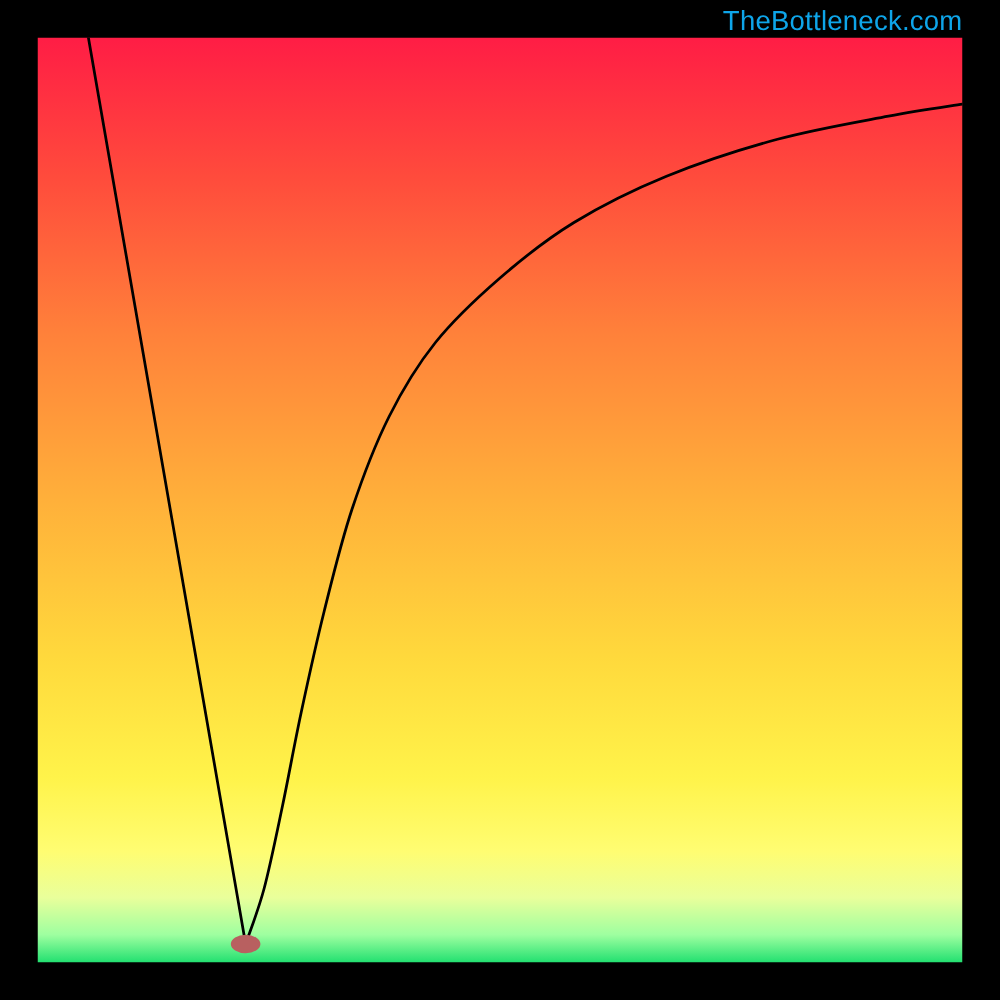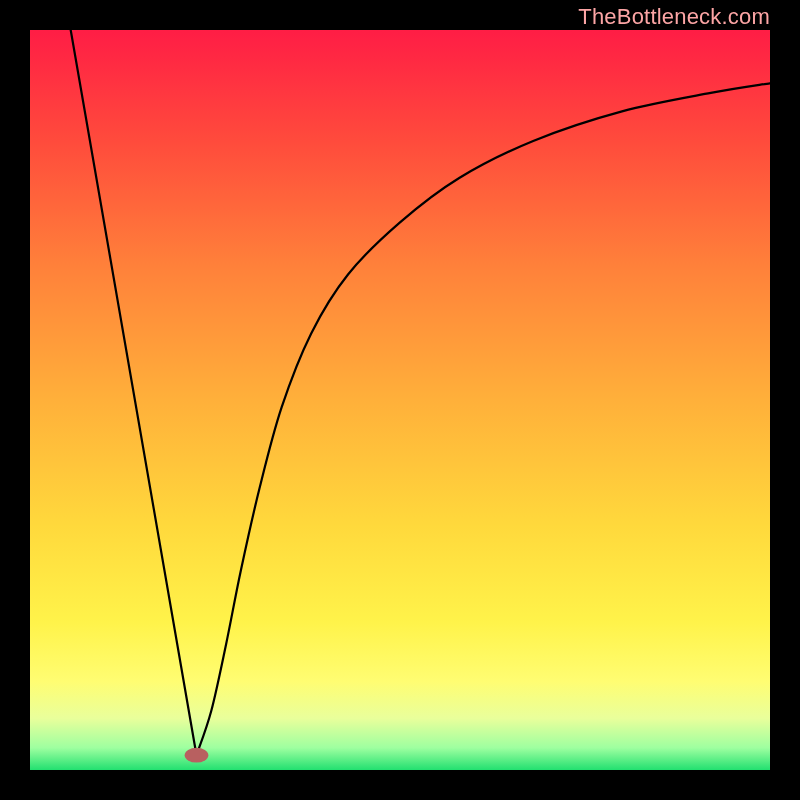--- a/index.html
+++ b/index.html
@@ -27,21 +27,21 @@
   }
   .plot svg {
     display: block;
     width: 740px;
     height: 740px;
   }
   .watermark {
     position: absolute;
     top: 4px;
     right: 30px;
-    color: #fca5a5;
+    color: #0ea5e9;
     font-size: 22px;
     font-weight: 500;
     letter-spacing: 0.2px;
   }
 </style>
 </head>
 <body>
 
 <div class="frame">
   <div class="watermark">TheBottleneck.com</div>

